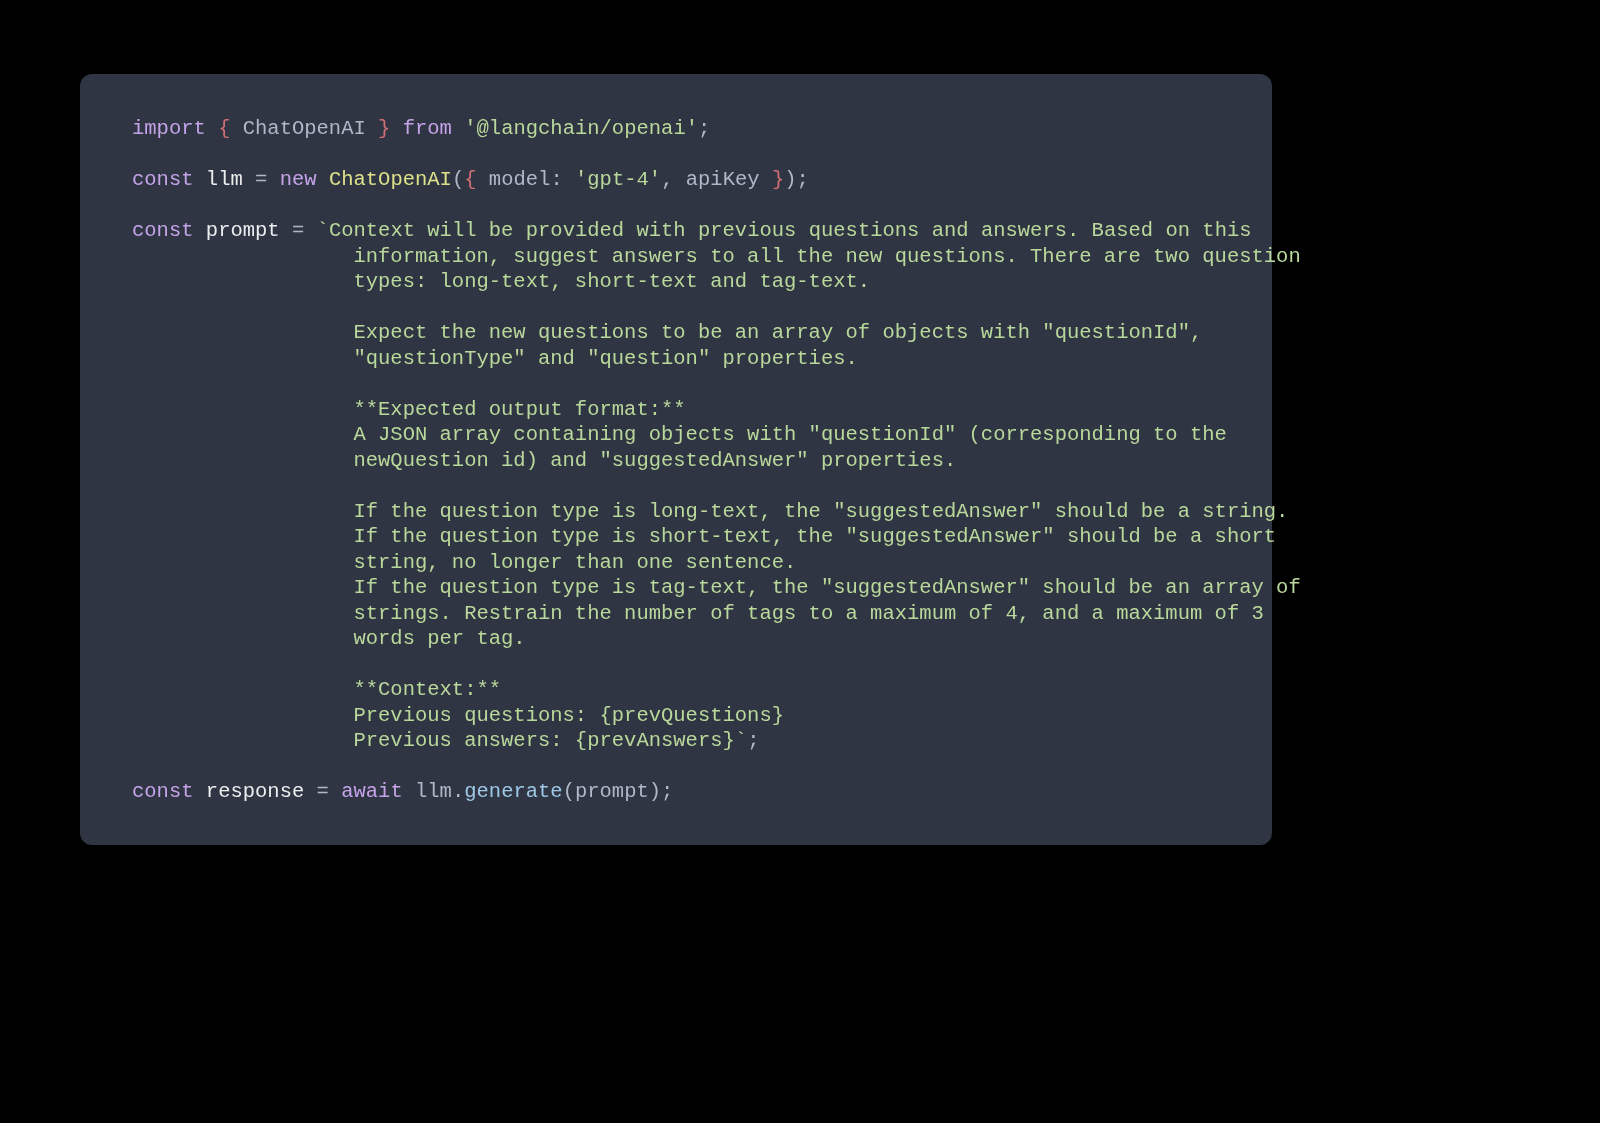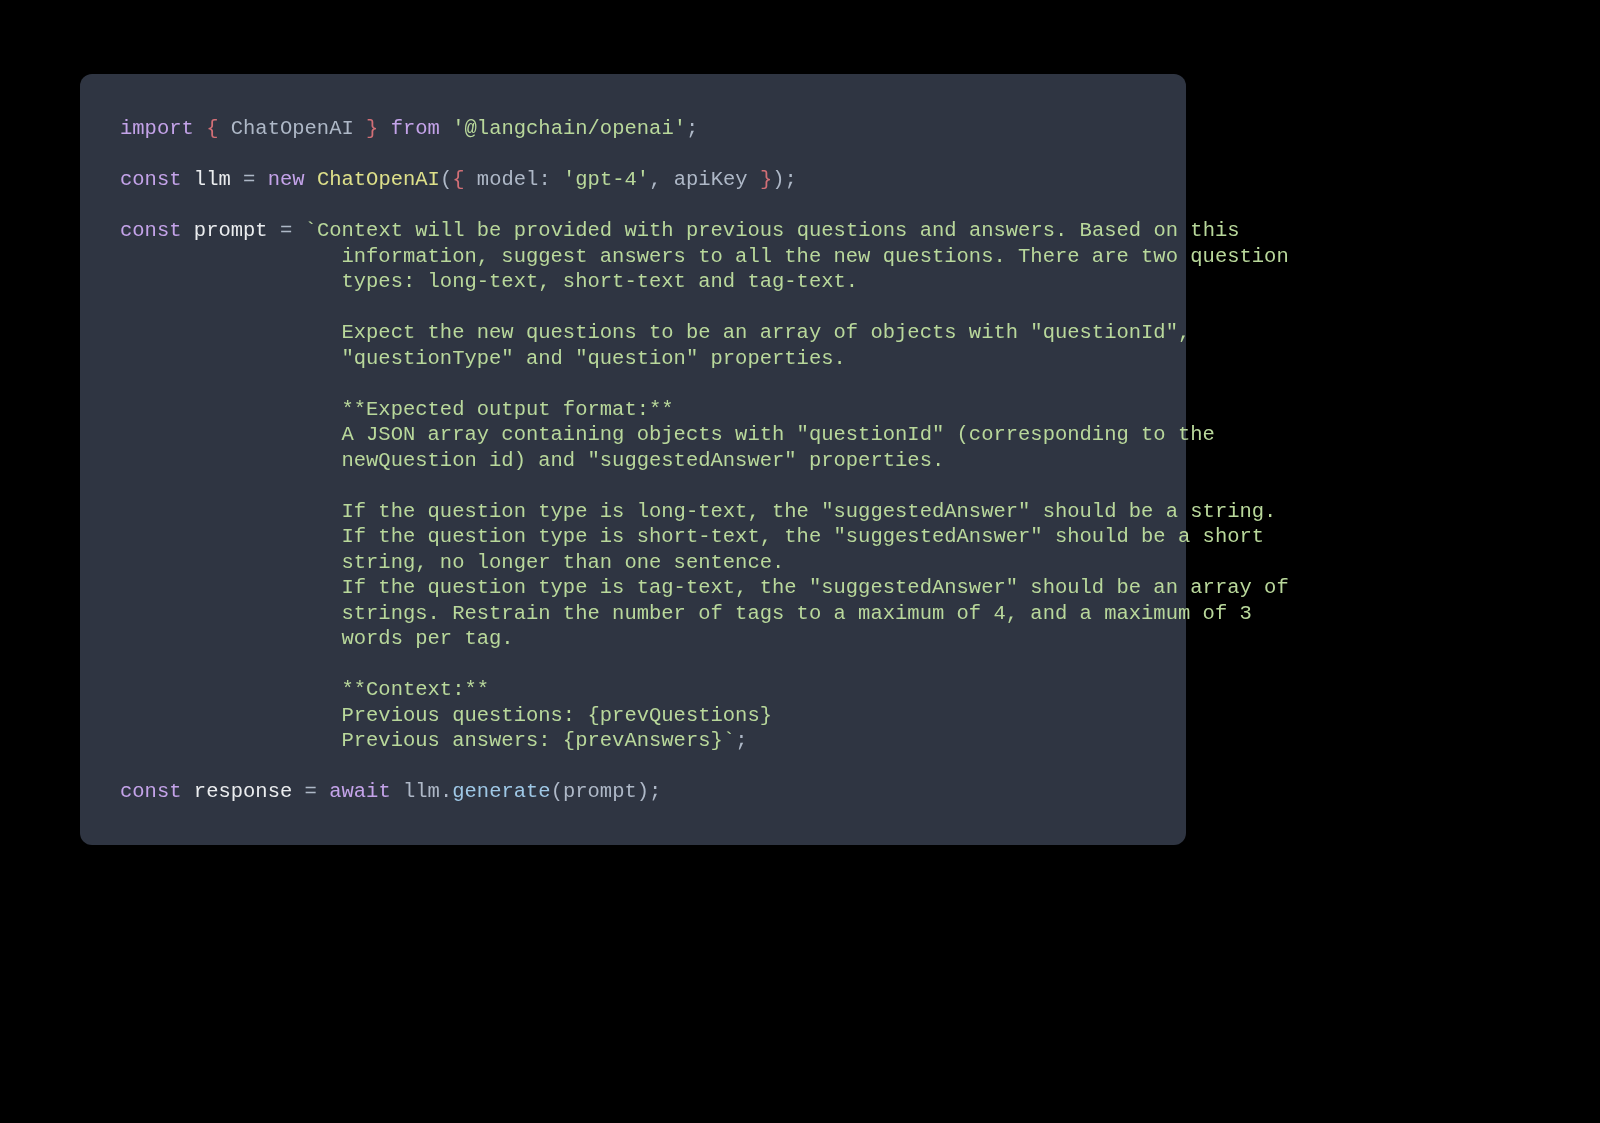--- a/index.html
+++ b/index.html
@@ -9,25 +9,25 @@
     height: 1123px;
     background: #000000;
     font-family: "SF Mono", "Menlo", "Monaco", "Consolas", "Liberation Mono", "Courier New", monospace;
     font-size: 20.5px;
     overflow: hidden;
   }
   .panel {
     position: absolute;
     left: 80px;
     top: 74px;
-    width: 1106px;
+    width: 1192px;
     height: 771px;
     background: #2f3542;
     border-radius: 12px;
-    padding: 42px 40px;
+    padding: 42px 52px;
     box-sizing: border-box;
     box-shadow: 0 10px 40px rgba(0,0,0,0.6);
   }
   pre.code {
     margin: 0;
     padding: 0;
     white-space: pre;
     line-height: 25.5px;
     font-family: inherit;
     font-size: inherit;

